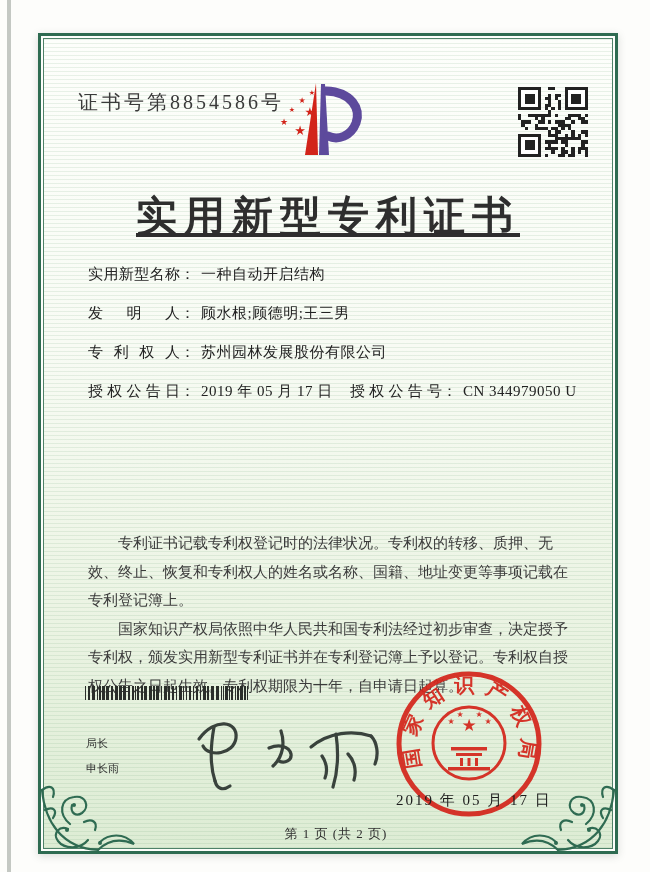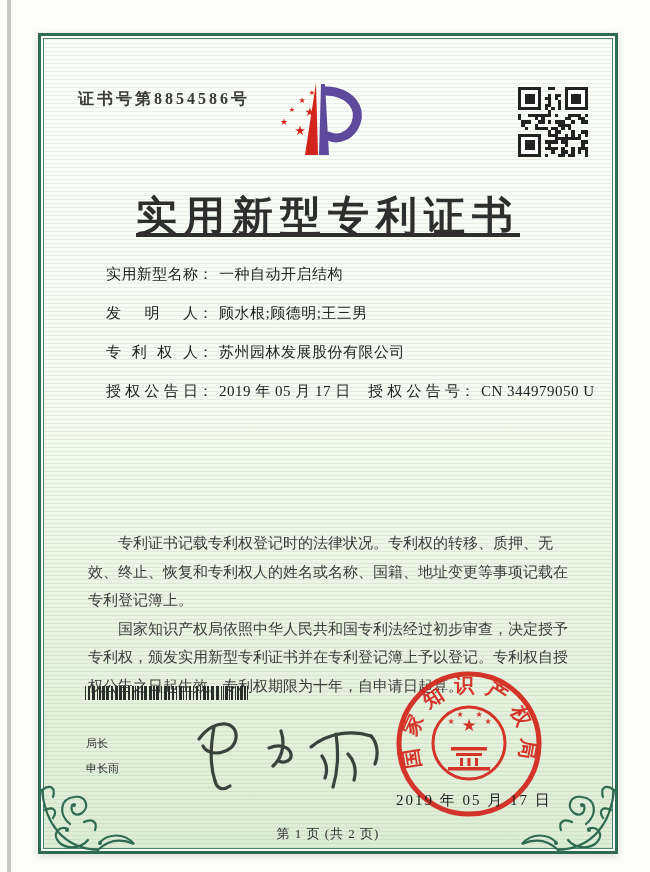--- a/index.html
+++ b/index.html
@@ -16,48 +16,47 @@
     box-shadow:0 2px 8px rgba(60,70,60,0.18);
   }
   .page-inner{
     position:absolute;left:2px;top:2px;right:2px;bottom:2px;
     border:1px solid #4e8168;
     background:
       repeating-linear-gradient(0deg, rgba(110,165,120,0.15) 0px, rgba(110,165,120,0.15) 1px, rgba(255,255,255,0) 1px, rgba(255,255,255,0) 4px),
       linear-gradient(180deg,#fdfefb 0%,#f8fbf4 38%,#ecf4e4 70%,#ddecd4 100%);
   }
   .cert-no{
-    position:absolute;left:34px;top:50px;font-size:16px;color:#3a3a3a;
+    position:absolute;left:34px;top:50px;font-size:20px;color:#3a3a3a;
     letter-spacing:3px;
-    font-weight:bold;
   }
   .logo{position:absolute;left:228px;top:40px;width:96px;height:80px;}
   .qr{position:absolute;left:474px;top:48px;width:70px;height:70px;}
   .title{
     position:absolute;left:0;top:150px;width:100%;text-align:center;
     font-size:41px;font-weight:600;color:#2e2e2e;letter-spacing:7px;text-decoration:underline;
   }
-  .fields{position:absolute;left:44px;top:224px;width:500px;margin-left:18px;}
+  .fields{position:absolute;left:44px;top:224px;width:500px;}
   .frow{height:22px;line-height:22px;margin-bottom:17px;font-size:15px;color:#222;white-space:nowrap;}
   .flabel{display:inline-block;width:92px;text-align:justify;text-align-last:justify;vertical-align:top;}
   .fsep{display:inline-block;margin-right:6px;}
   .fvalue{letter-spacing:0.5px;}
   .grant-row{display:flex;}
   .grant-left{width:262px;}
   .body-text{
     position:absolute;left:44px;top:490px;width:492px;
     font-size:15px;line-height:28.5px;color:#3b3b3b;
   }
   .body-text p{margin:0;text-indent:2em;}
   .barcode{position:absolute;left:41px;top:647px;width:166px;height:14px;}
   .signer{position:absolute;left:42px;top:692px;font-size:11px;color:#2d2d2d;line-height:25px;}
   .signature{position:absolute;left:140px;top:668px;width:210px;height:100px;}
   .seal{position:absolute;left:350px;top:630px;width:150px;height:150px;opacity:0.93;}
   .seal-date{position:absolute;left:352px;top:752px;font-size:15px;color:#1d1d1d;letter-spacing:2px;z-index:3;}
-  .footer{position:absolute;left:0;top:786px;width:100%;text-align:center;font-size:13px;color:#2f2f2f;letter-spacing:1px;}
+  .footer{position:absolute;left:0;top:786px;width:100%;text-align:center;font-size:13px;color:#2f2f2f;letter-spacing:1px;padding-left:8px;}
   .corner{position:absolute;width:96px;height:96px;z-index:2;}
   .corner.bl{left:-4px;bottom:-4px;}
   .corner.br{right:-4px;bottom:-4px;transform:scaleX(-1);}
   .ring-text{font-size:20px;letter-spacing:10px;fill:#d4261c;font-weight:600;}
   .star{fill:#d2241a;}
 </style>
 </head>
 <body>
 
 <div class="photo-edge"></div>

